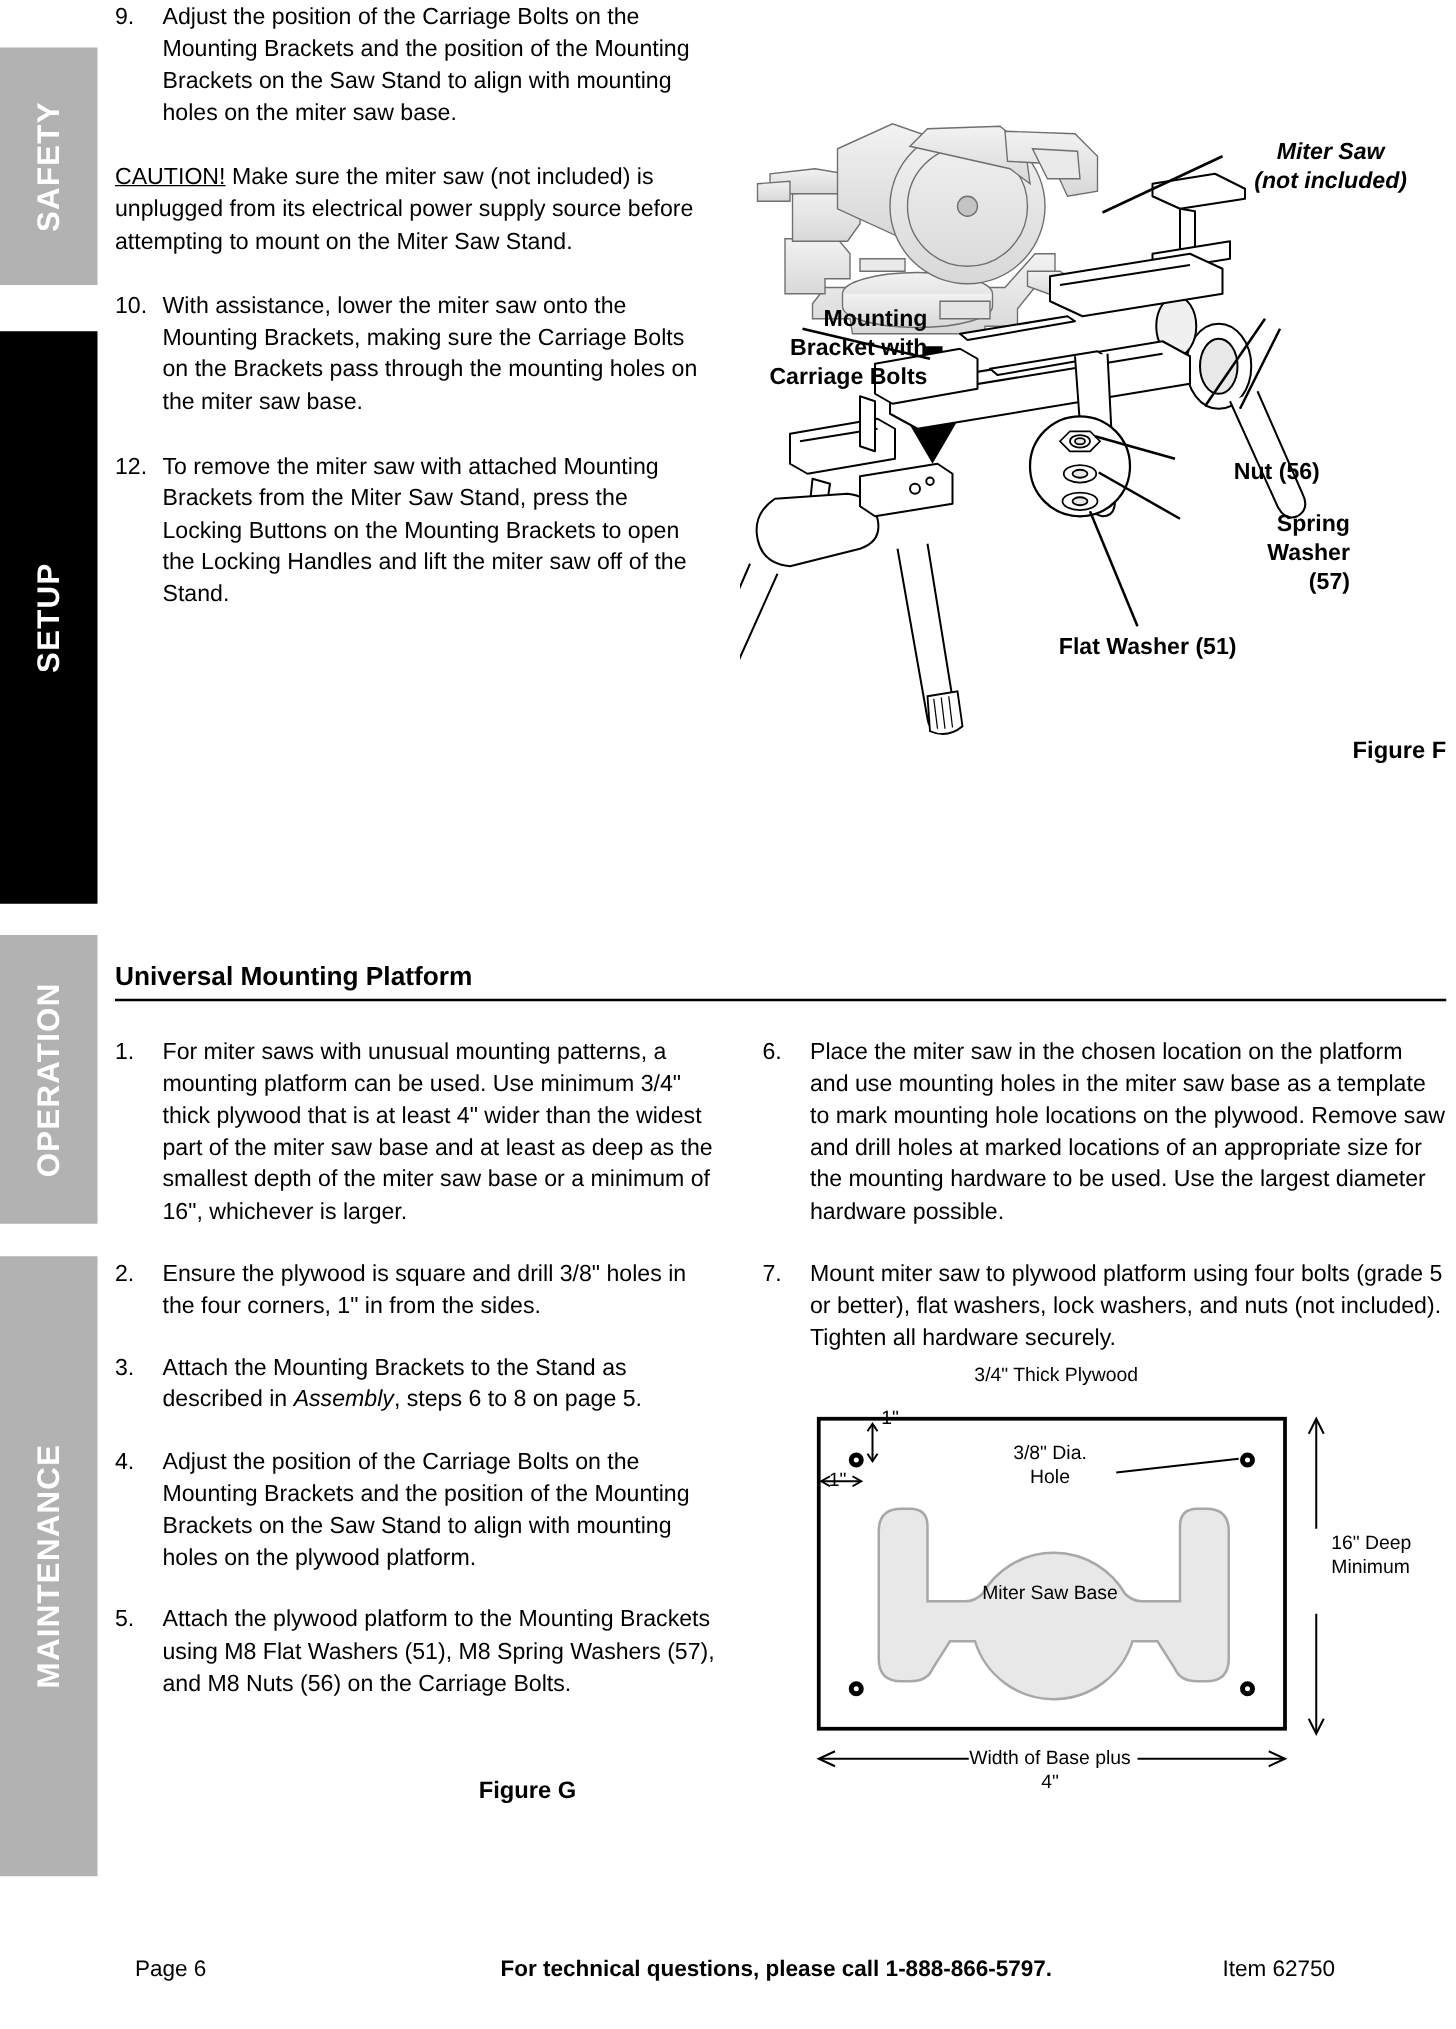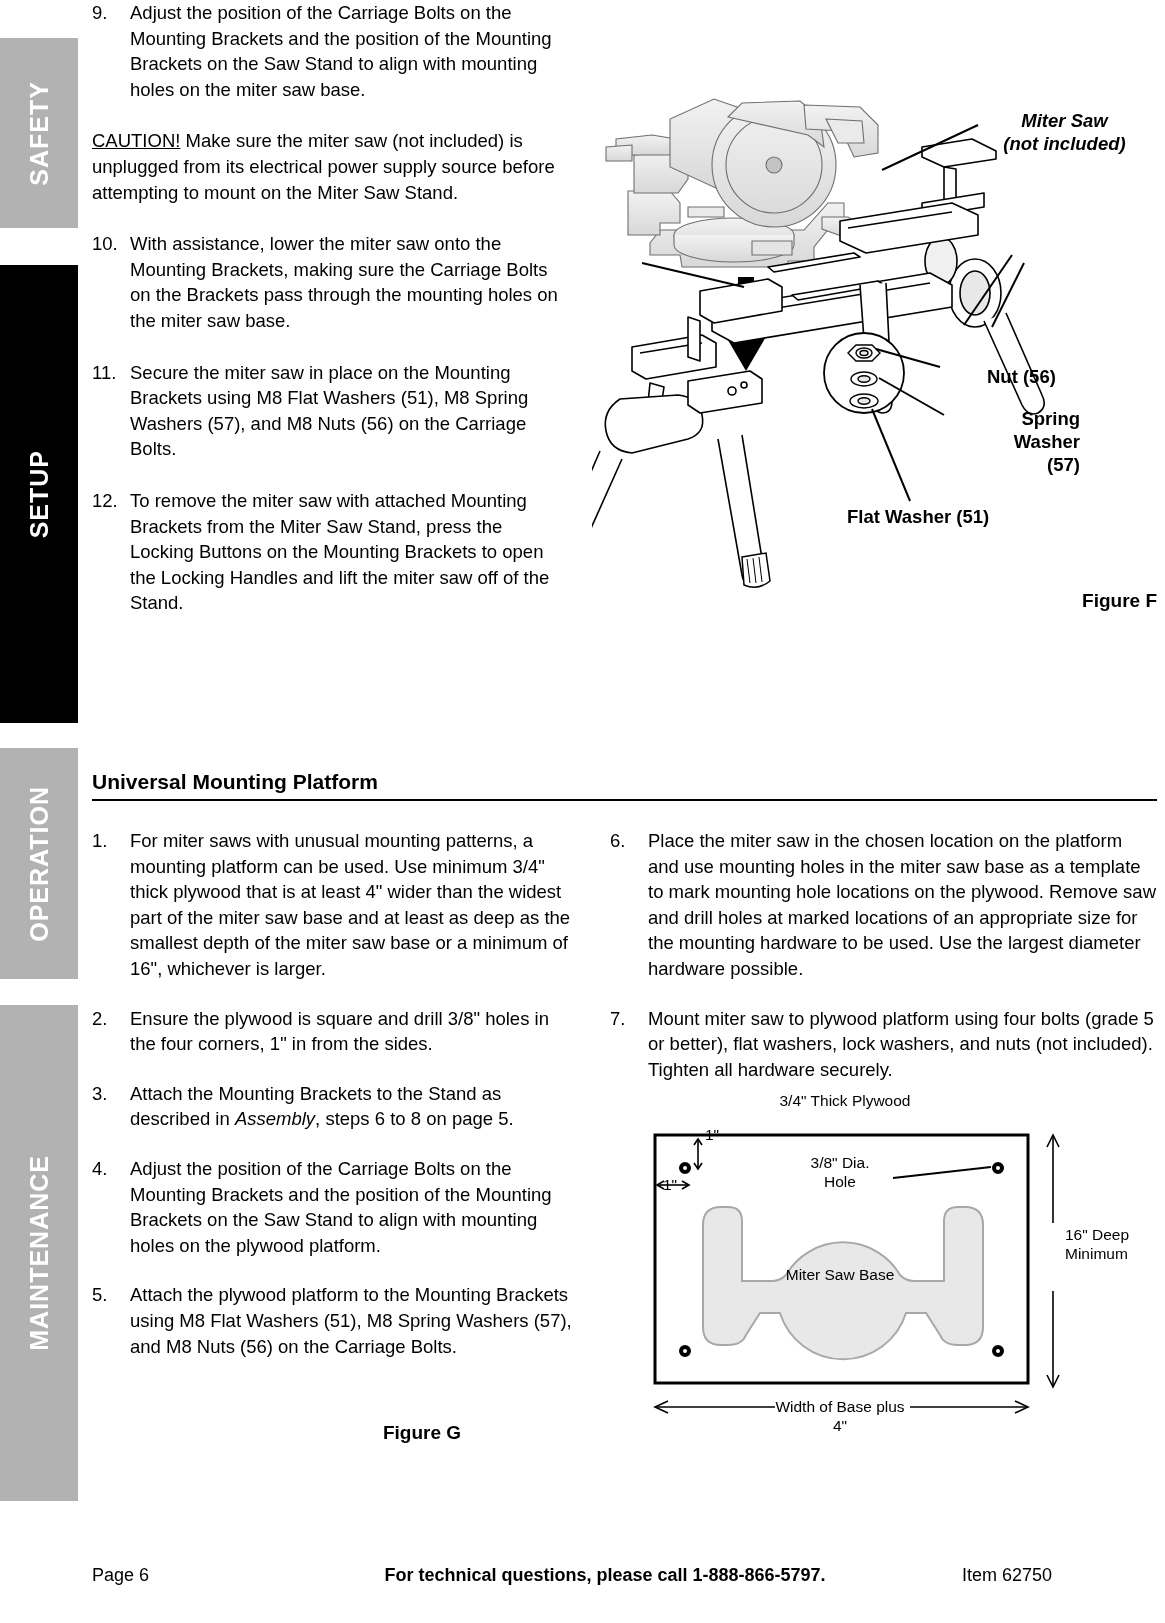--- a/index.html
+++ b/index.html
@@ -147,21 +147,21 @@
   .gtext {
     position: absolute;
     font-size: 15.5px;
     line-height: 19px;
     white-space: pre-line;
   }
 
   
   .footer {
     position: absolute;
-    left: 0; top: 1565px;
+    left: 16px; top: 1565px;
     width: 1070px;
     height: 40px;
     font-size: 18px;
   }
   .foot-page  { position: absolute; left: 92px;  top: 0; }
   .foot-mid   { position: absolute; left: 0; top: 0; width: 1165px; text-align: center; font-weight: bold; padding-left: 45px; }
   .foot-item  { position: absolute; right: 18px; top: 0; }
 </style>
 </head>
 <body>
@@ -188,24 +188,20 @@
       <div class="body">Adjust the position of the Carriage Bolts on the Mounting Brackets and the position of the Mounting Brackets on the Saw Stand to align with mounting holes on the miter saw base.</div>
     </div>
 
     <div class="p blk"><u class="lbl">CAUTION!</u><span> Make sure the miter saw (not included) is unplugged from its electrical power supply source before attempting to mount on the Miter Saw Stand.</span></div>
 
     <div class="numbered blk">
       <div class="num">10.</div>
       <div class="body">With assistance, lower the miter saw onto the Mounting Brackets, making sure the Carriage Bolts on the Brackets pass through the mounting holes on the miter saw base.</div>
     </div>
 
-    <div class="numbered blk">
-      <div class="num">11.</div>
-      <div class="body">Secure the miter saw in place on the Mounting Brackets using M8 Flat Washers (51), M8 Spring Washers (57), and M8 Nuts (56) on the Carriage Bolts.</div>
-    </div>
 
 
     <div class="numbered blk">
       <div class="num">12.</div>
       <div class="body">To remove the miter saw with attached Mounting Brackets from the Miter Saw Stand, press the Locking Buttons on the Mounting Brackets to open the Locking Handles and lift the miter saw off of the Stand.</div>
     </div>
   </div>
 
   <div class="figF">
     <svg width="565" height="500" viewBox="0 0 565 500">
@@ -323,20 +319,23 @@
         <line x1="284" y1="254" x2="348" y2="272"></line>
         <line x1="287" y1="283" x2="352" y2="320"></line>
         <line x1="280" y1="314" x2="318" y2="406"></line>
         <line x1="372" y1="230" x2="420" y2="160"></line>
         <line x1="400" y1="232" x2="432" y2="168"></line>
       </g>
     </svg>
 
     <div class="cal cal-miter">Miter Saw
 (not included)</div>
+    <div class="cal cal-mount">Mounting
+Bracket with
+Carriage Bolts</div>
     <div class="cal cal-nut">Nut (56)</div>
     <div class="cal cal-spring">Spring
 Washer
 (57)</div>
     <div class="cal cal-flat">Flat Washer (51)</div>
 
     <div class="figF-caption">Figure F</div>
   </div>
 
   <div class="sect-head">

